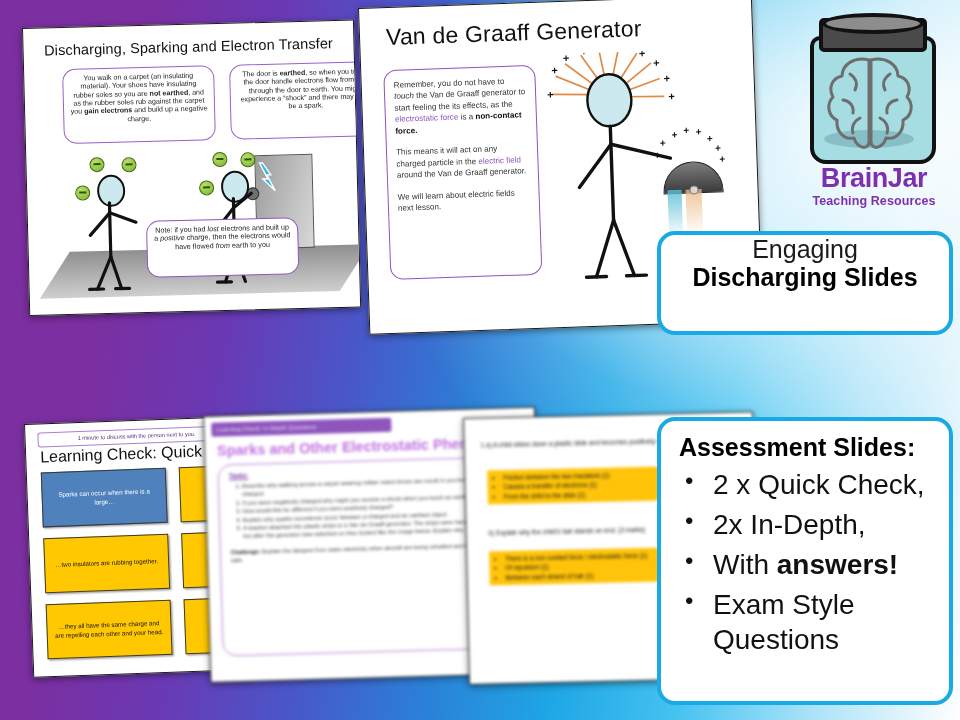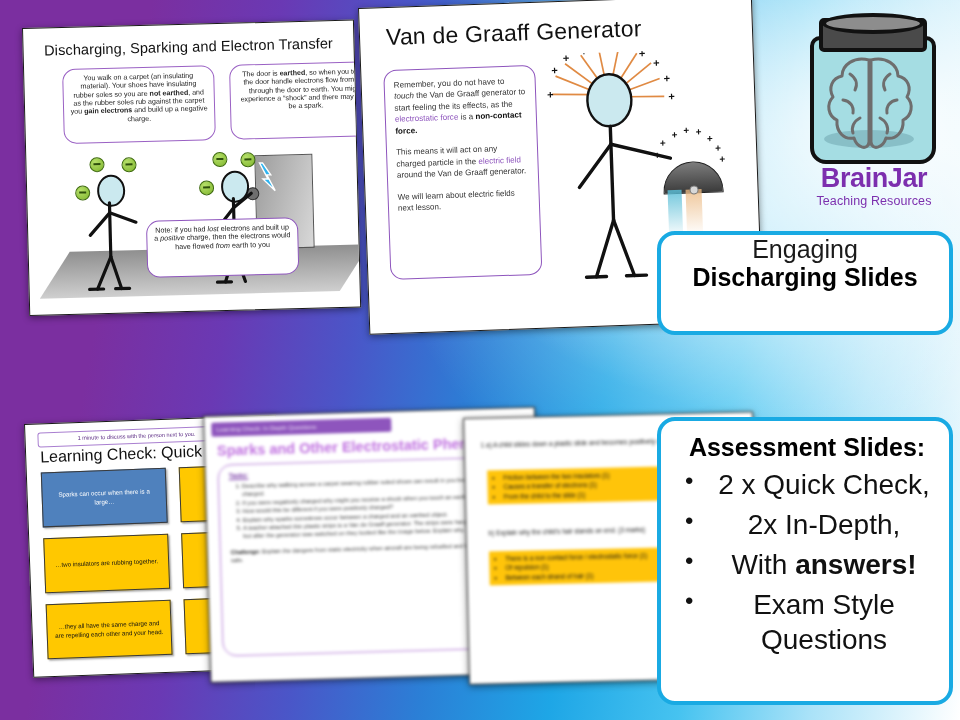--- a/index.html
+++ b/index.html
@@ -195,35 +195,35 @@
   .jar-shadow{
     position:absolute;left:26px;top:122px;width:90px;height:18px;border-radius:50%;
     background:rgba(120,175,185,.65);
   }
   .brand{
     position:absolute;left:0;top:155px;width:152px;text-align:center;
     font-size:27px;font-weight:bold;color:#7c2fae;letter-spacing:-.4px;
   }
   .brand-sub{
     position:absolute;left:0;top:186px;width:152px;text-align:center;
-    font-size:12.5px;font-weight:normal;color:#7c2fae;letter-spacing:.1px;
+    font-size:12.5px;font-weight:bold;color:#7c2fae;letter-spacing:.1px;
   }
   
   .callout{
     position:absolute;background:#fff;border:4px solid #19aae3;border-radius:18px;
     box-sizing:border-box;
   }
   #callout-explanation{
     left:657px;top:231px;width:296px;height:104px;
     display:flex;flex-direction:column;align-items:center;justify-content:flex-start;
   }
   #callout-explanation .l1{font-size:25px;color:#1a1a1a;line-height:1.12;}
   #callout-explanation .l2{font-size:25px;color:#000;font-weight:bold;line-height:1.12;}
   #callout-assessment{
-    left:657px;top:417px;width:296px;height:288px;padding:12px 14px 10px 18px;text-align:center;
+    left:657px;top:417px;width:296px;height:288px;padding:12px 14px 10px 18px;
   }
   #callout-assessment .head{
     font-size:25px;font-weight:bold;color:#000;margin-bottom:4px;
     position:static;width:auto;height:auto;background:none;border:none;border-radius:0;
   }
   #callout-assessment ul{margin:0;padding:0;list-style:none;}
   #callout-assessment li{
     font-size:28px;color:#111;line-height:1.22;margin:6px 0 6px 0;
     padding-left:34px;position:relative;
   }

